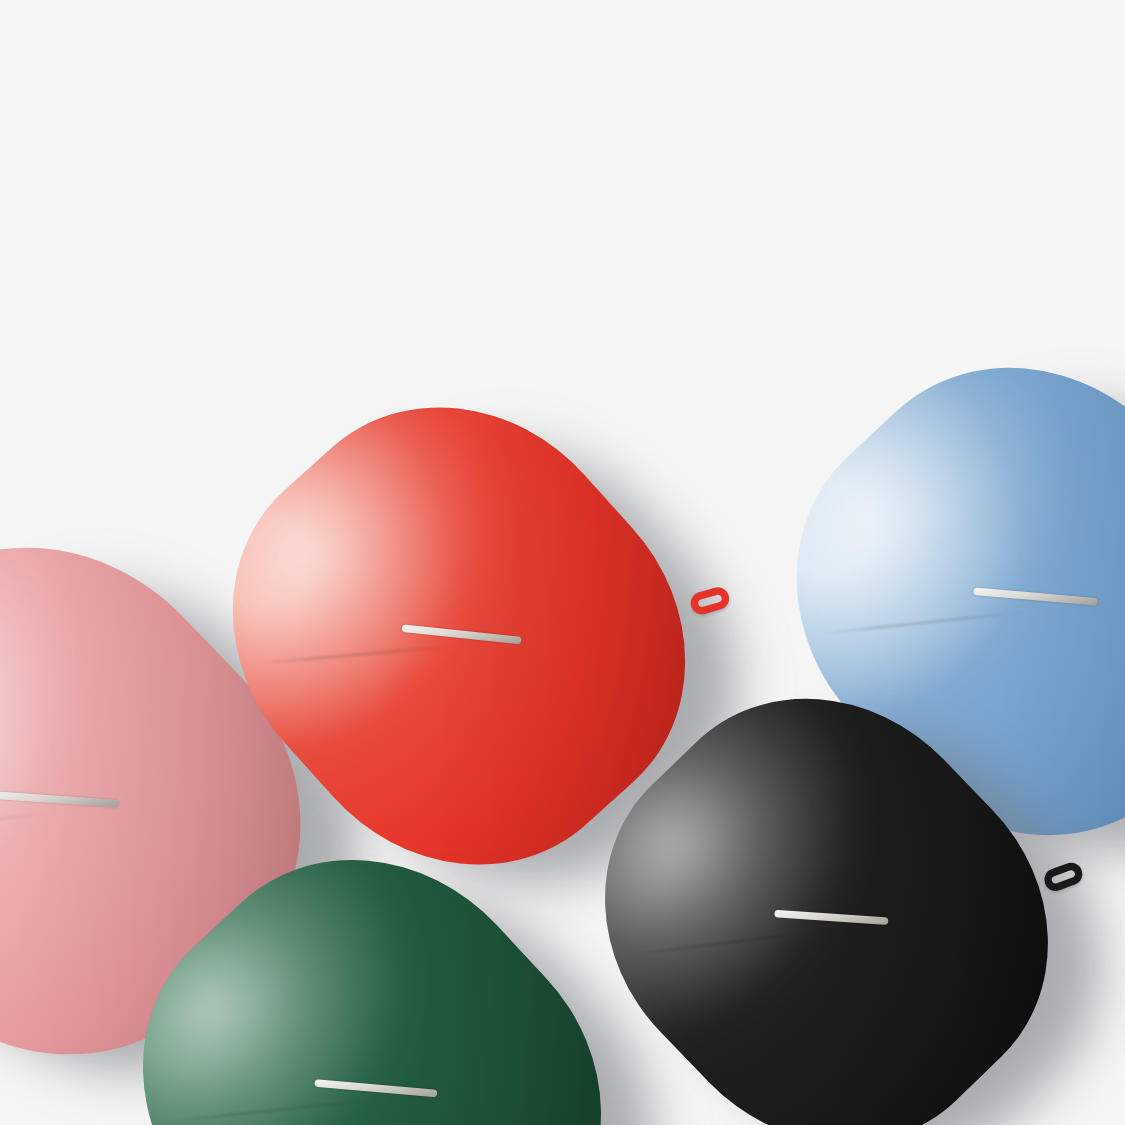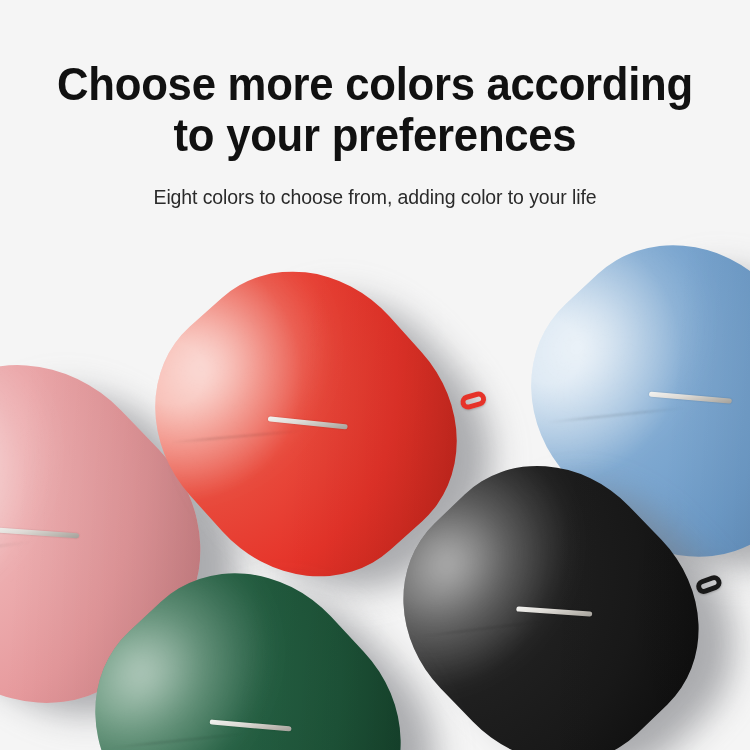--- a/index.html
+++ b/index.html
@@ -228,19 +228,14 @@
       <div class="case-shadow"></div>
       <div class="case-body">
         <div class="case-seam"></div>
       </div>
       <div class="case-slot" style="--slotw:30%; --slotdx:-14%; --slotdy:-2px;"></div>
 
     </div>
 
   </div>
 
-  <div class="header">
-    <div class="headline">Choose more colors according
-to your preferences</div>
-    <div class="subtitle">Eight colors to choose from, adding color to your life</div>
-  </div>
 
 </div>
 
 </body></html>

